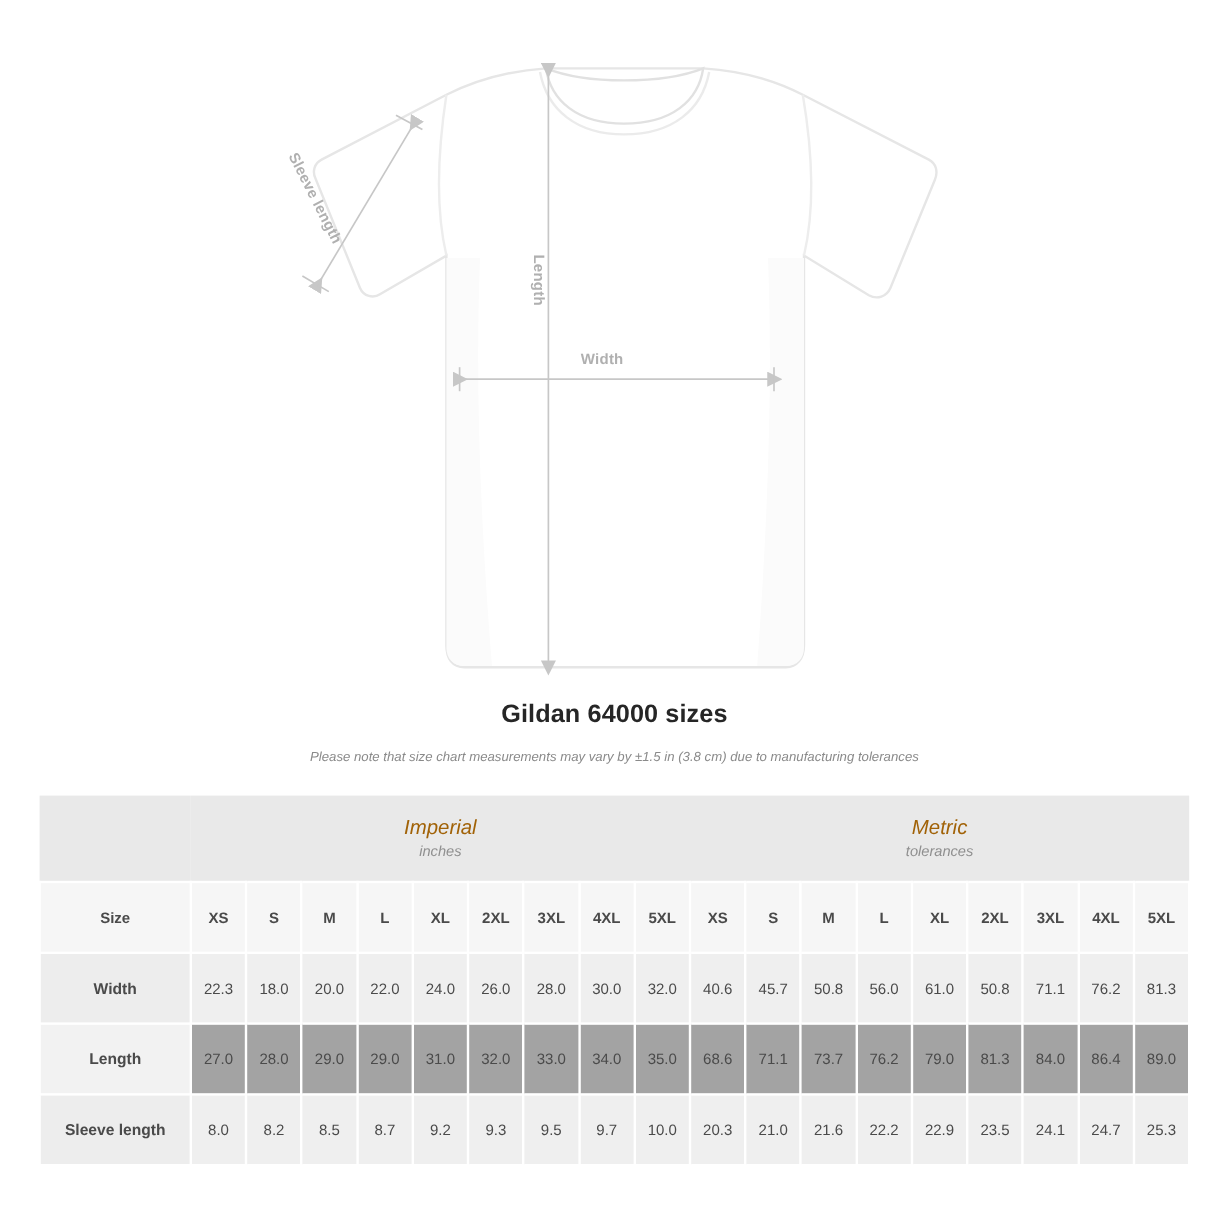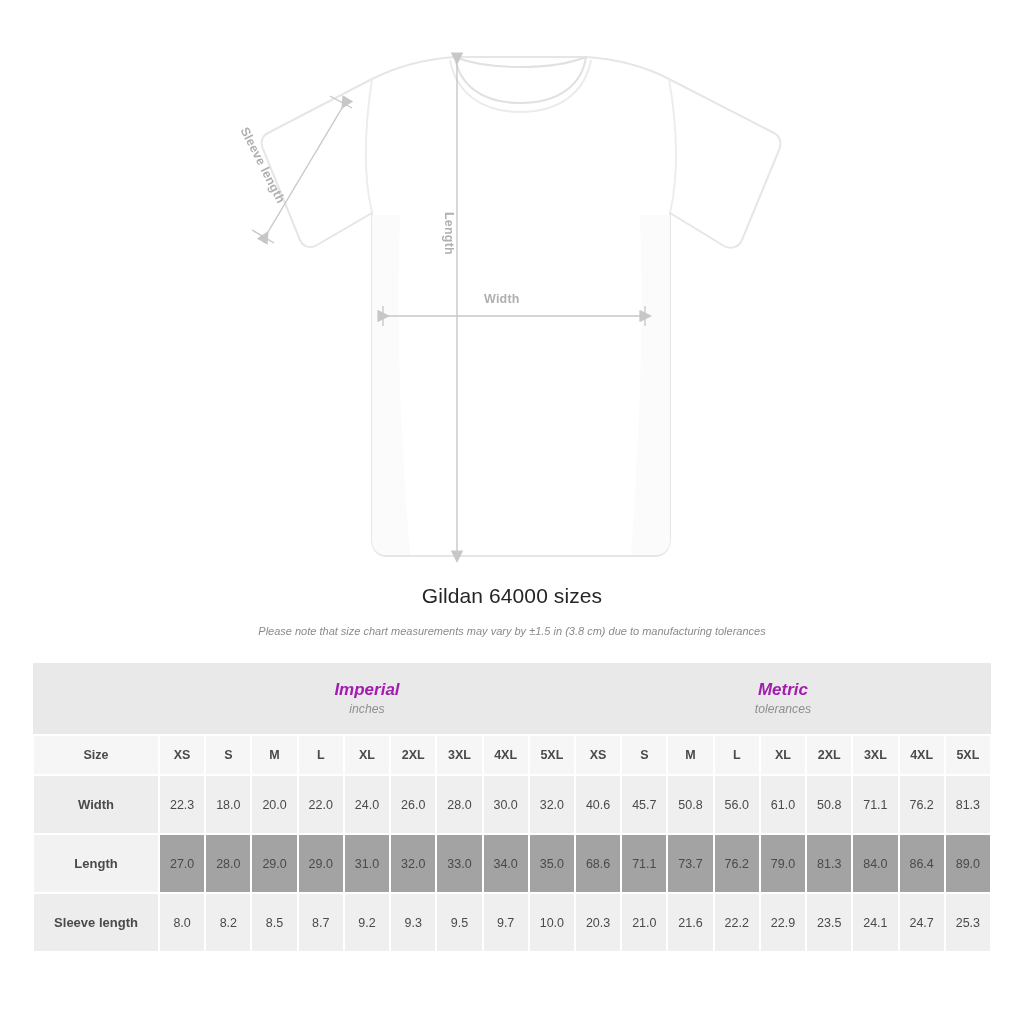--- a/index.html
+++ b/index.html
@@ -41,21 +41,21 @@
     transform-origin: left top;
   }
   .dim-label.width {
     left: 484px; top: 292px;
   }
 
   
   .title {
     text-align: center;
     font-size: 21px;
-    font-weight: normal;
+    font-weight: bold;
     color: #262626;
     margin: 4px 0 17px;
     letter-spacing: .1px;
   }
   .subtitle {
     text-align: center;
     font-size: 11px;
     font-style: italic;
     color: #8a8a8a;
     margin: 14px 0 0;
@@ -83,37 +83,37 @@
   tr.group-row th {
     background: #e9e9e9;
     border: none;
     height: 72px;
     padding: 0;
   }
   tr.group-row th.spacer { background: #e9e9e9; }
   .group-title {
     font-size: 17px;
     font-style: italic;
-    font-weight: bold;
-    color: #a21caf;
+    font-weight: normal;
+    color: #a16207;
     line-height: 1.25;
   }
   .group-sub {
     font-size: 12.2px;
     font-style: italic;
     font-weight: normal;
     color: #8f8f8f;
     line-height: 1.5;
   }
   
   tr.size-row th {
     background: #f6f6f6;
     font-weight: bold;
     color: #4a4a4a;
-    height: 40px;
+    height: 59px;
   }
   tr.size-row th.rowhead {
     background: #f6f6f6;
   }
   td.rowhead {
     font-weight: bold;
     color: #4a4a4a;
     background: #ededed;
     font-size: 13px;
   }

